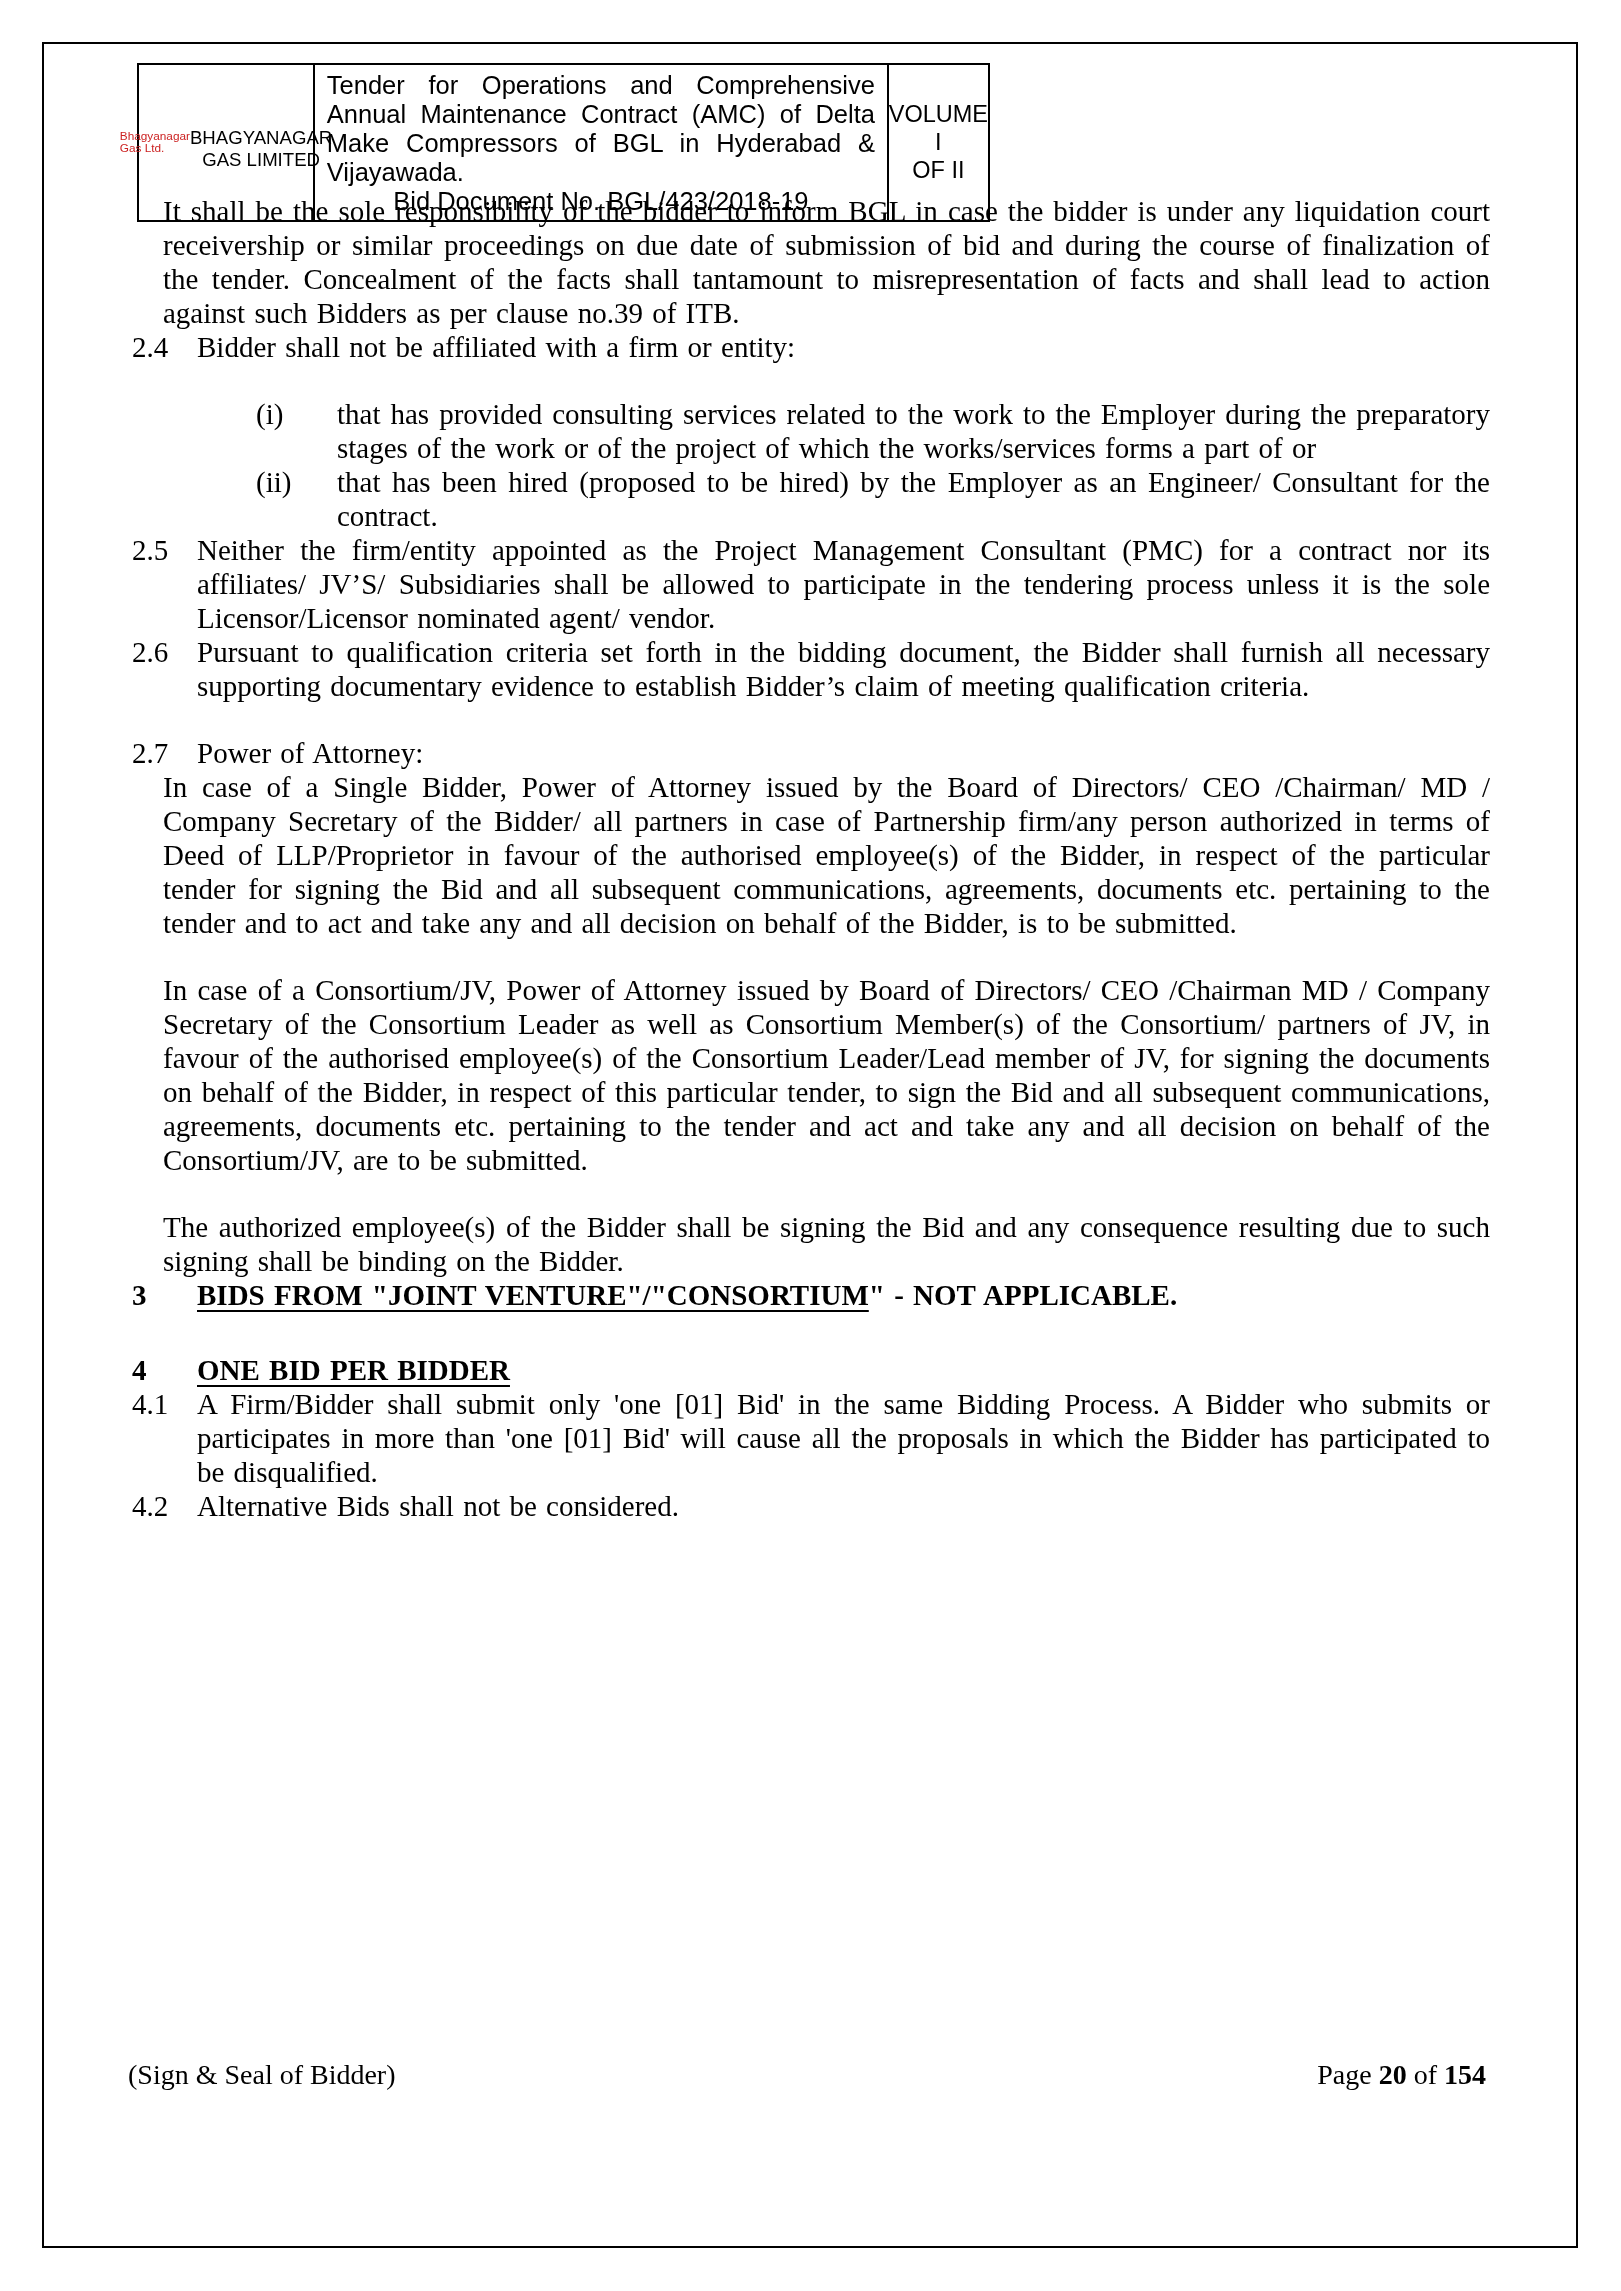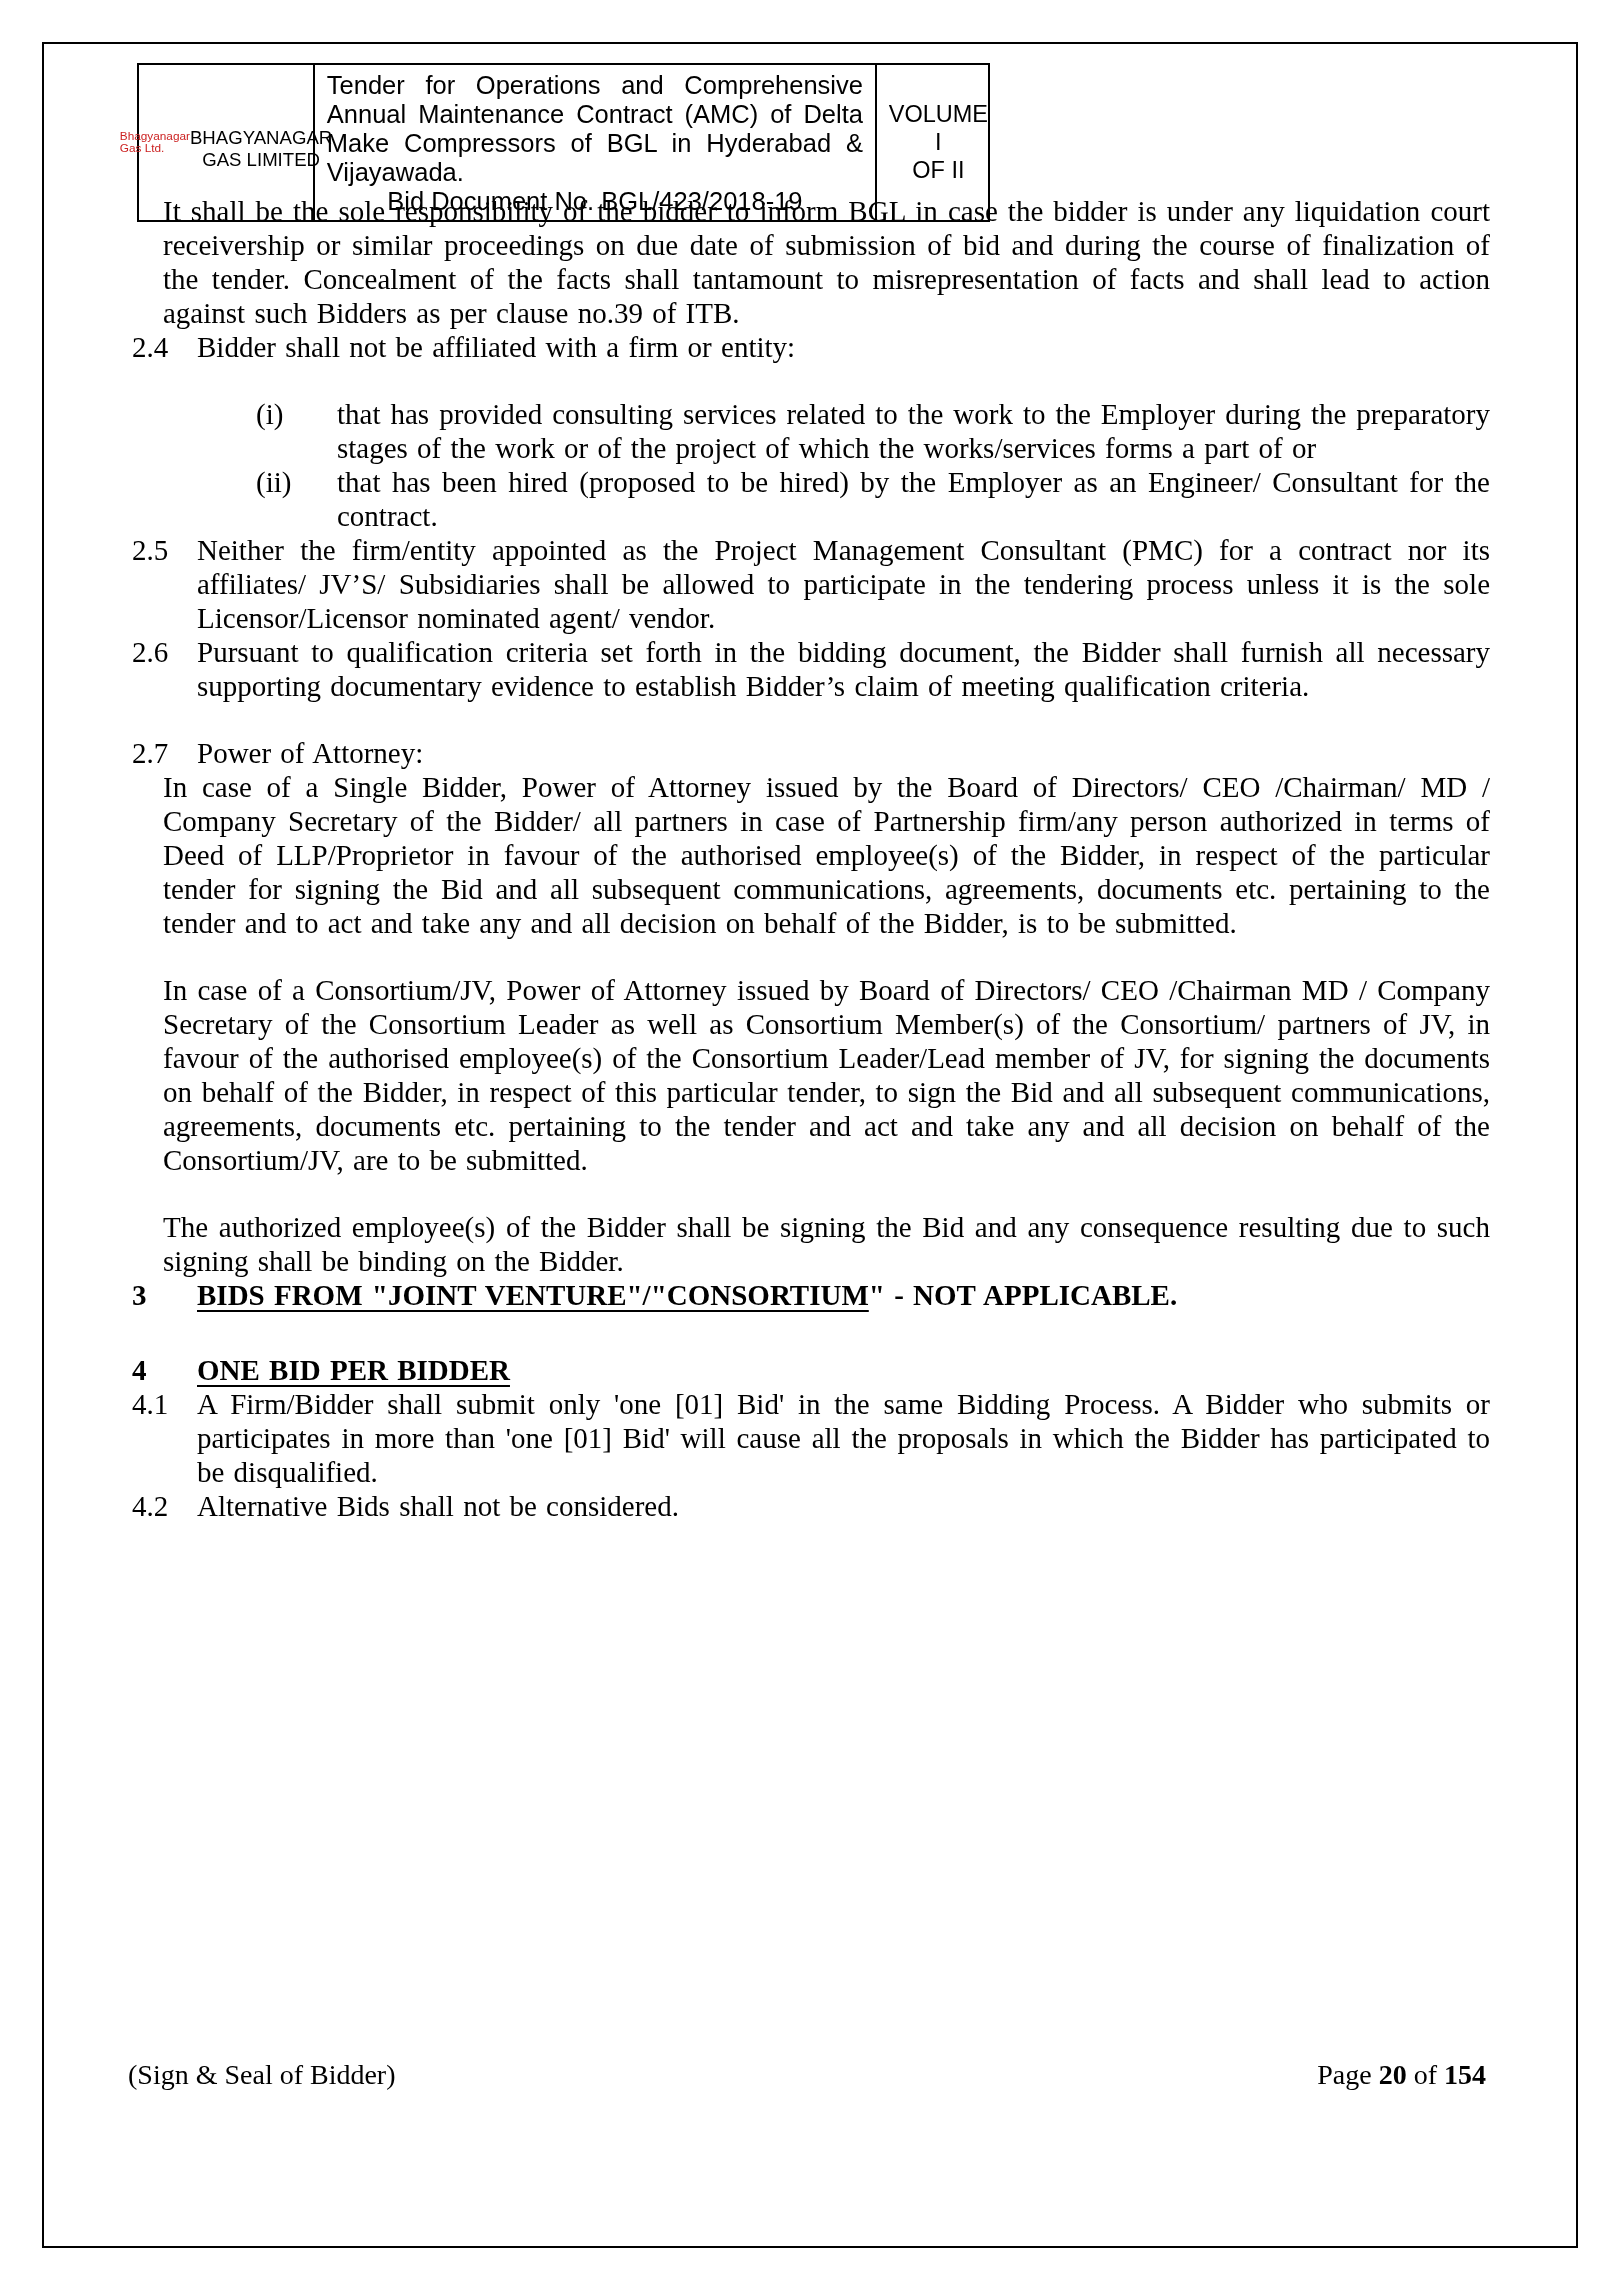--- a/index.html
+++ b/index.html
@@ -15,21 +15,21 @@
     position: absolute; left: 42px; top: 42px;
     width: 1536px; height: 2206px;
     border: 2px solid #000;
   }
   
   .header-table {
     position: absolute; left: 137px; top: 63px;
     width: 853px; display: flex;
     border: 2px solid #000; background: #fff;
   }
-  .cell { border-right: 2px solid #000; padding-left: 12px; }
+  .cell { border-right: 2px solid #000; }
   .cell:last-child { border-right: none; }
   .logo-cell {
     width: 176px; display: flex; flex-direction: row;
     align-items: center; justify-content: center;
     padding: 3.9px 2.9px; font-family: "Liberation Sans", sans-serif;
   }
   .logo-caption { font-size: 11.8px; line-height: 12.7px; color: #cc2222; }
   .company-name {
     font-size: 18.6px; line-height: 22px; text-align: center;
     margin-top: 14px; color: #000;

